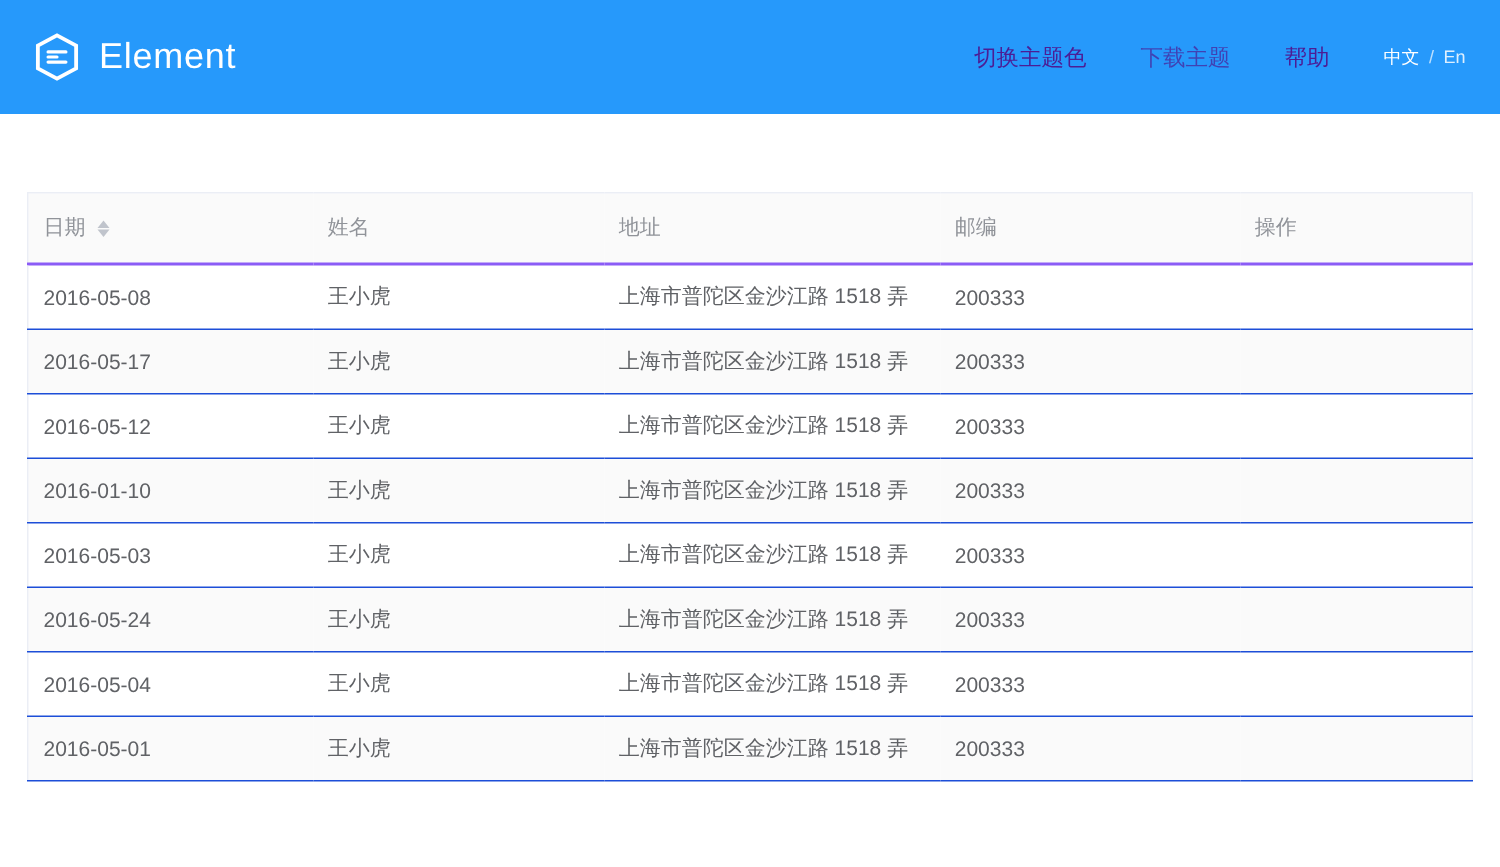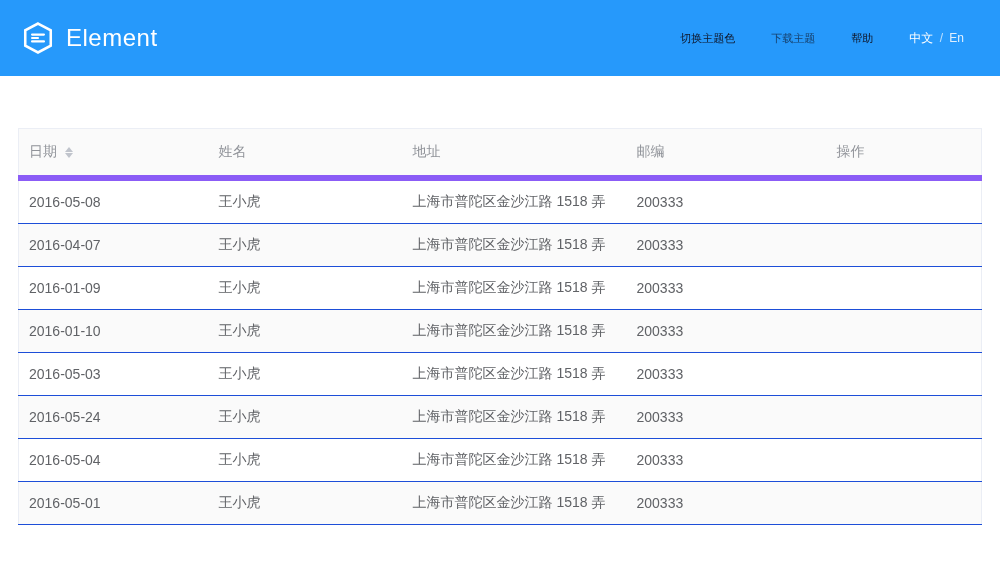--- a/index.html
+++ b/index.html
@@ -9,21 +9,21 @@
       width: 1000px;
       height: 578px;
       overflow: hidden;
     }
     .header {
       background: #2699fb;
       height: 76px;
       display: flex;
       align-items: center;
       justify-content: space-between;
-      padding: 0 36px 0 20px;
+      padding: 0 23px 0 20px;
     }
     .logo {
       display: flex;
       align-items: center;
       gap: 10px;
     }
     .logo-icon {
       width: 36px;
       height: 36px;
       display: flex;
@@ -35,22 +35,22 @@
       font-size: 24px;
       font-weight: 400;
       letter-spacing: 0.5px;
     }
     .nav {
       display: flex;
       align-items: center;
       gap: 36px;
     }
     .nav-item {
-      color: #0f172a;
-      font-size: 11px;
+      color: #4c1d95;
+      font-size: 15px;
       cursor: pointer;
       font-weight: 500;
     }
     .nav-item.dim {
       opacity: 0.7;
       font-weight: 400;
     }
     .lang-switch {
       color: #ffffff;
       font-size: 12px;
@@ -73,21 +73,21 @@
       border: 1px solid #ebeef5;
       border-collapse: collapse;
       font-size: 14px;
     }
     .table th {
       background: #fafafa;
       text-align: left;
       padding: 14px 10px;
       font-weight: 500;
       color: #909399;
-      border-bottom: 6px solid #8b5cf6;
+      border-bottom: 2px solid #8b5cf6;
     }
     .table td {
       padding: 12px 10px;
       color: #606266;
       border-bottom: 1px solid #1d4ed8;
     }
     .table tbody tr:nth-child(even) {
       background: #fafafa;
     }
     .sort-icons {
@@ -168,28 +168,28 @@
     </thead>
     <tbody id="table-body">
         <tr>
           <td>2016-05-08</td>
           <td>王小虎</td>
           <td>上海市普陀区金沙江路 1518 弄</td>
           <td>200333</td>
           <td></td>
         </tr>
         <tr>
-          <td>2016-04-07</td>
-          <td>王小虎</td>
-          <td>上海市普陀区金沙江路 1518 弄</td>
-          <td>200333</td>
-          <td></td>
-        </tr>
-        <tr>
-          <td>2016-01-09</td>
+          <td>2016-05-17</td>
+          <td>王小虎</td>
+          <td>上海市普陀区金沙江路 1518 弄</td>
+          <td>200333</td>
+          <td></td>
+        </tr>
+        <tr>
+          <td>2016-05-12</td>
           <td>王小虎</td>
           <td>上海市普陀区金沙江路 1518 弄</td>
           <td>200333</td>
           <td></td>
         </tr>
         <tr>
           <td>2016-01-10</td>
           <td>王小虎</td>
           <td>上海市普陀区金沙江路 1518 弄</td>
           <td>200333</td>

